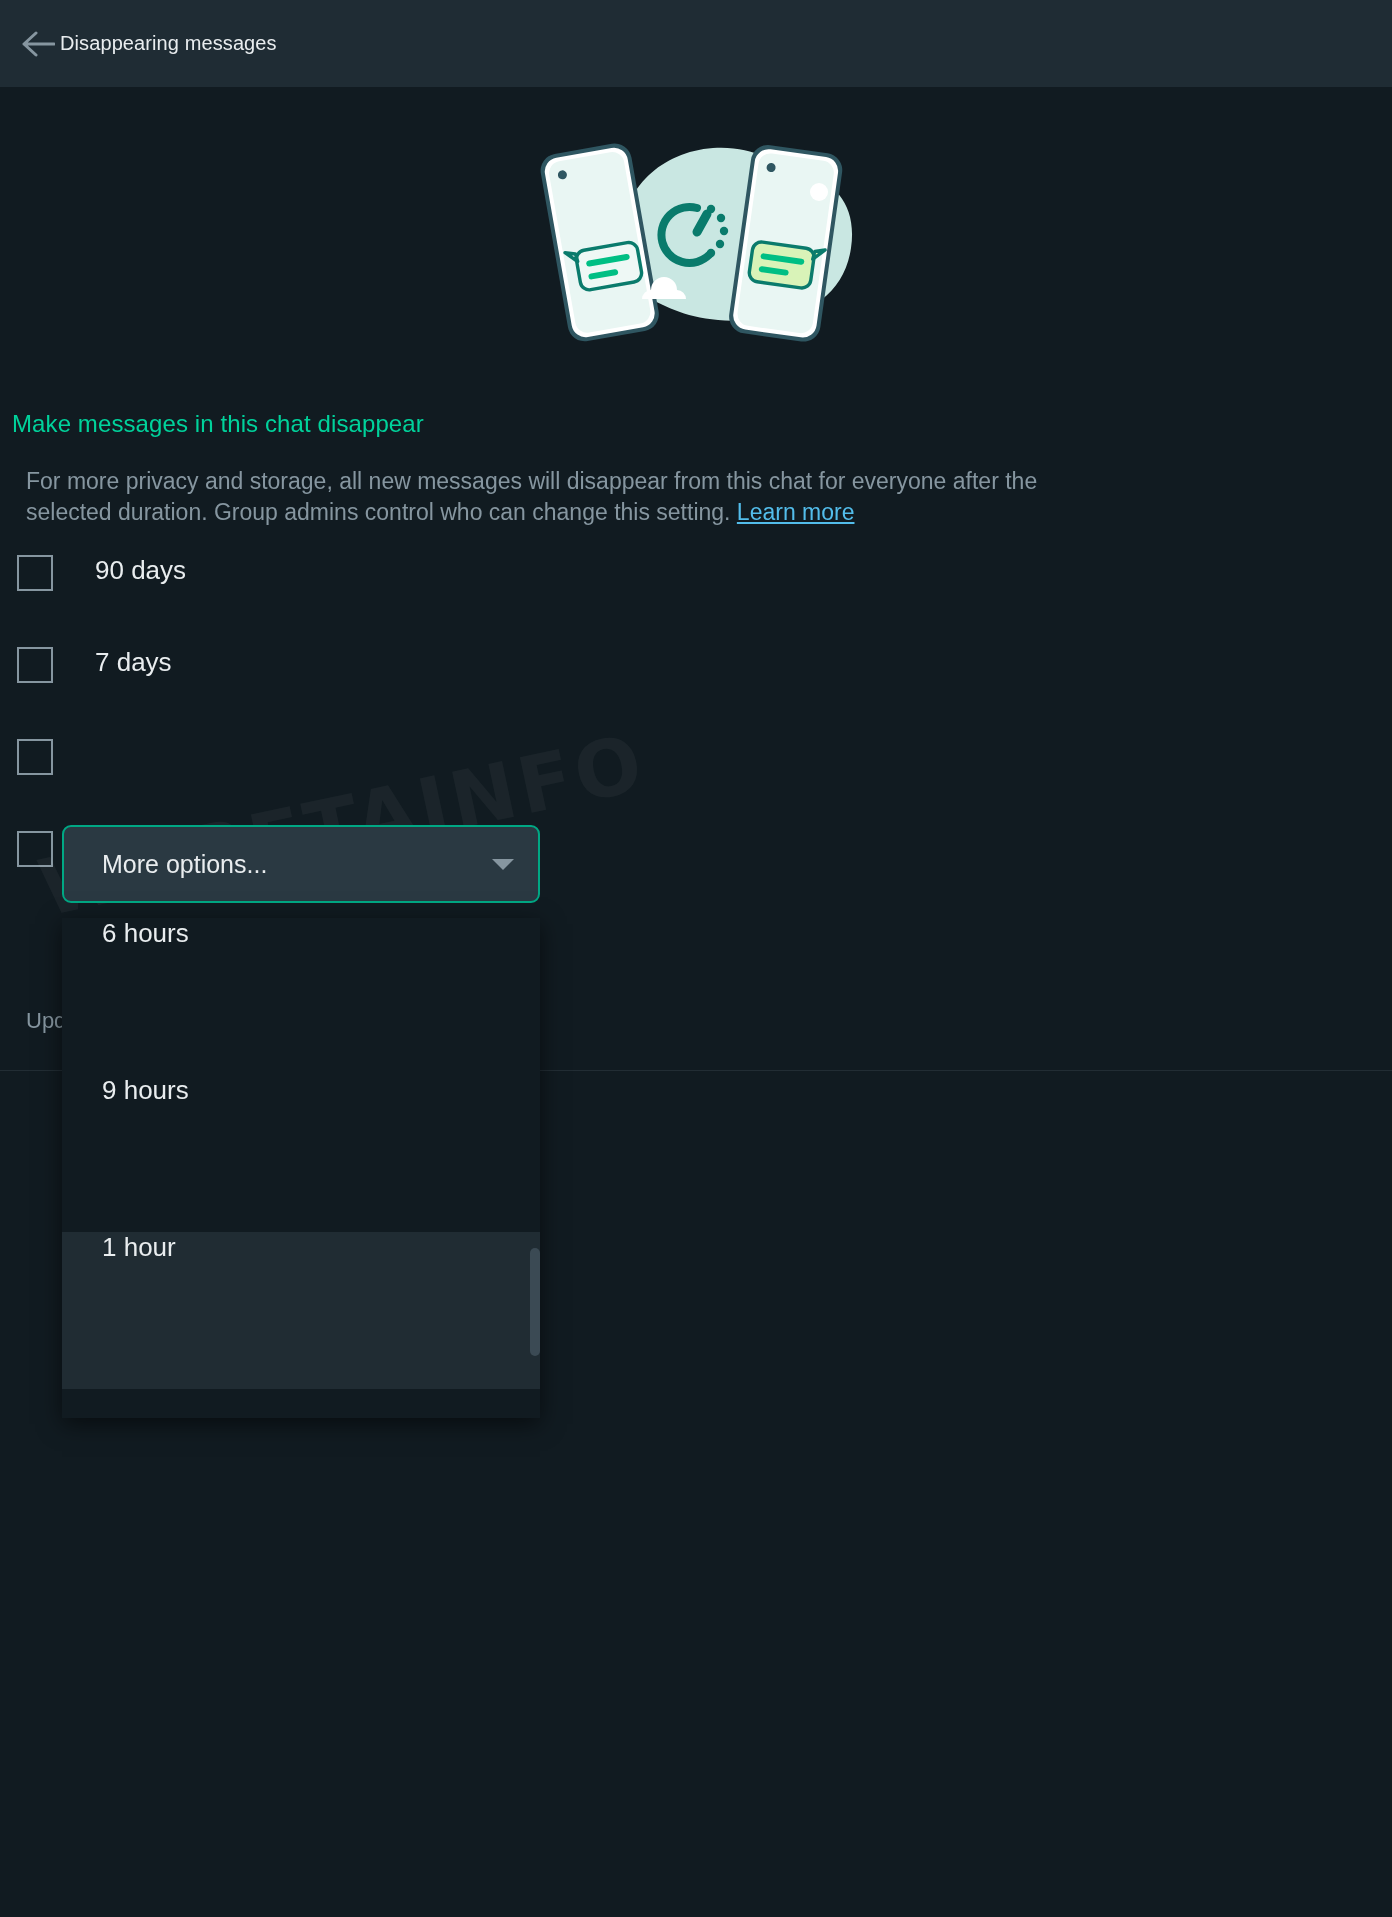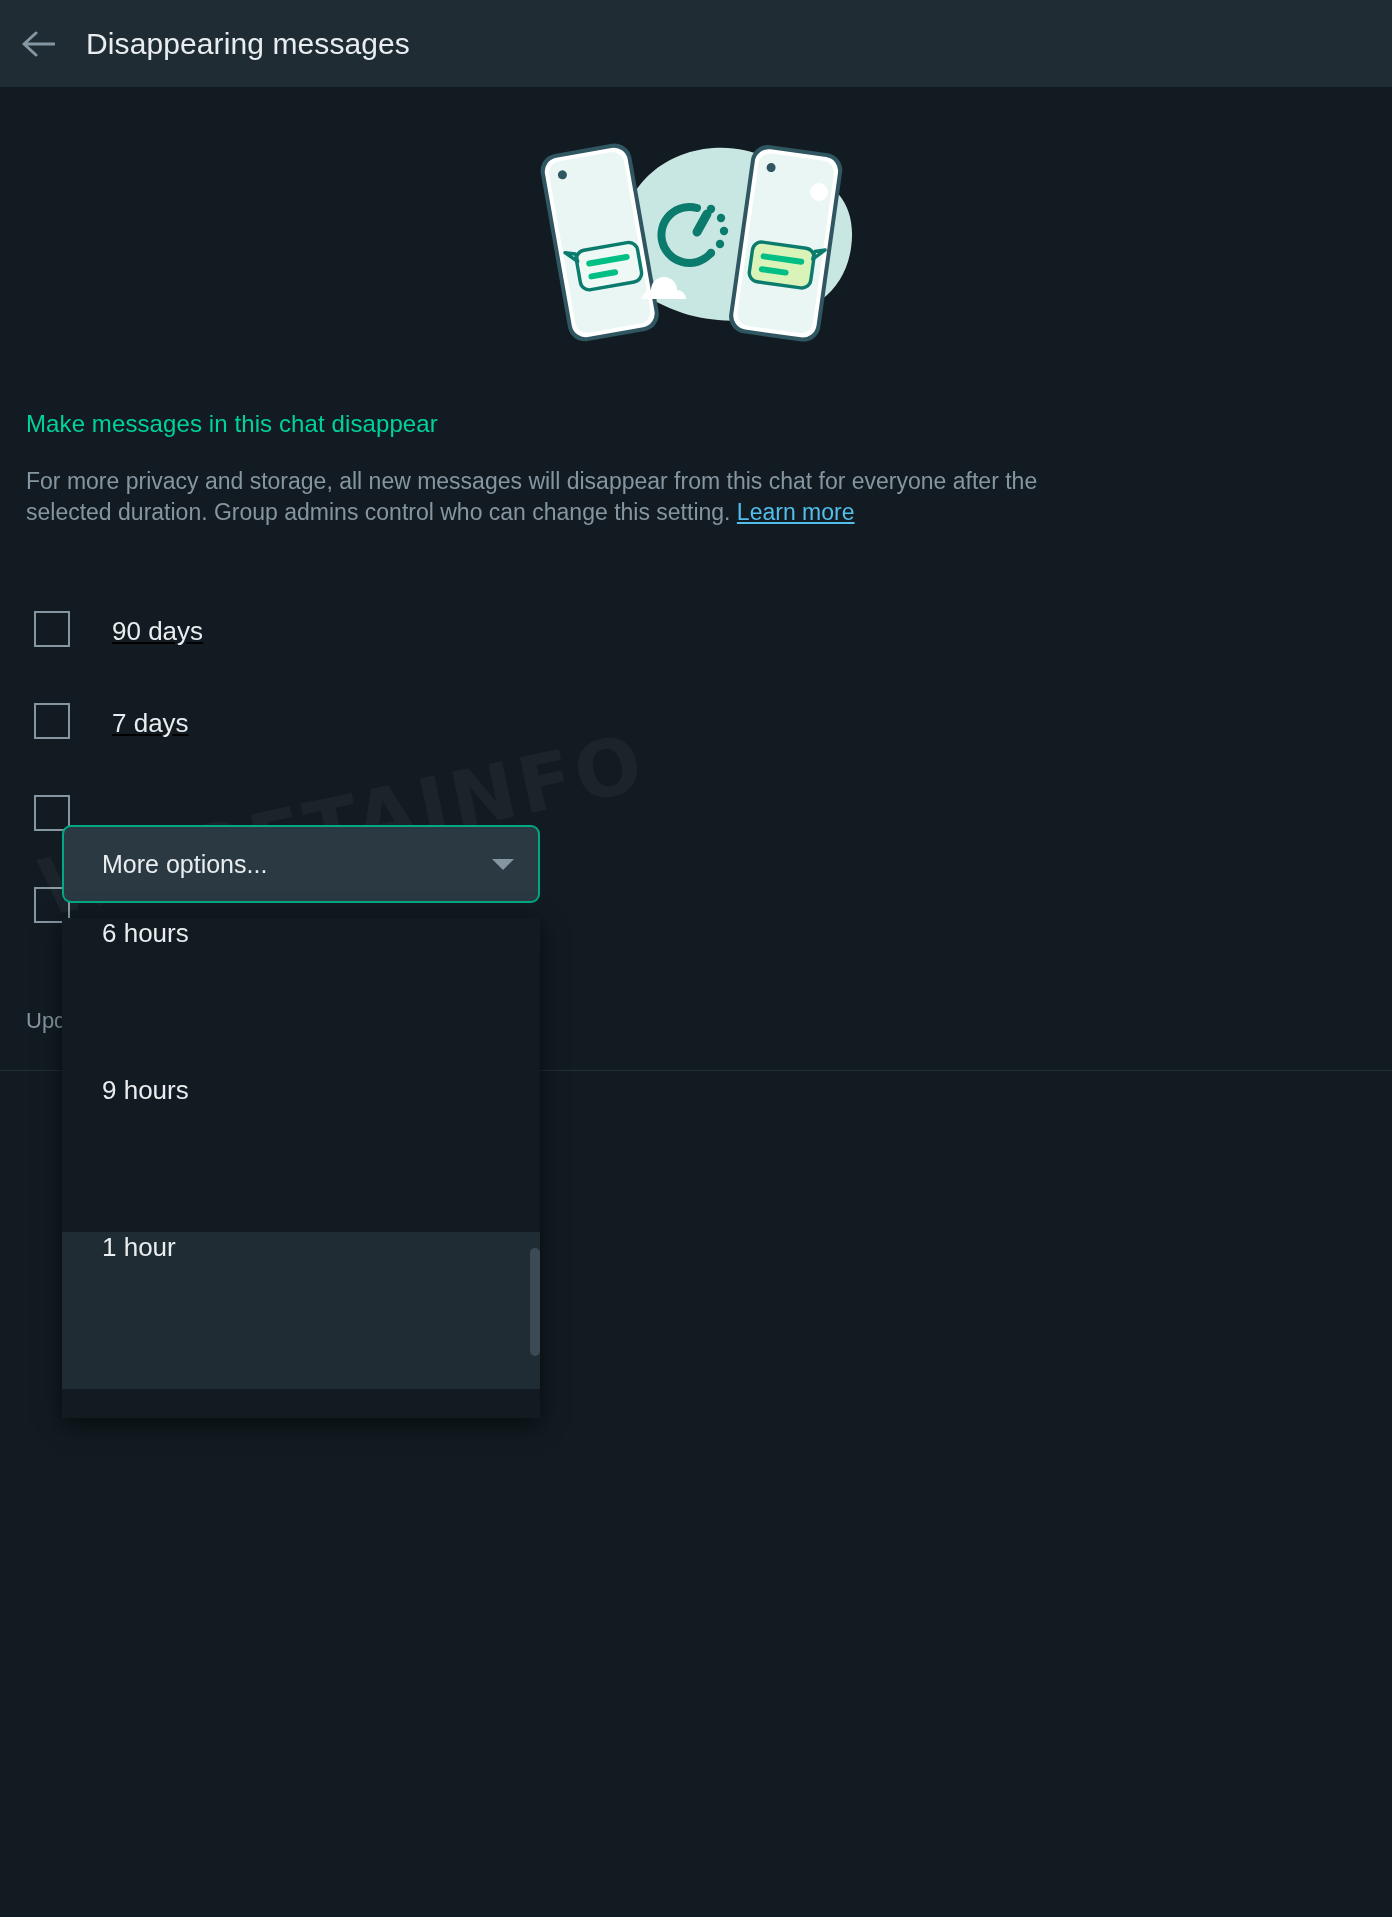--- a/index.html
+++ b/index.html
@@ -14,44 +14,44 @@
   
   .appbar{
     position:absolute;left:0;top:0;width:1392px;height:87px;
     background:#1f2c34;display:flex;align-items:center;
   }
   .back-btn{
     width:44px;height:44px;margin-left:16px;display:flex;
     align-items:center;justify-content:center;cursor:pointer;
   }
   .appbar-title{
-    margin-left:26px;color:#e9edef;font-size:30px;letter-spacing:.1px;
+    color:#e9edef;font-size:20px;letter-spacing:.1px;
   }
 
   
   .illustration{
     position:absolute;left:0;top:87px;width:1392px;height:300px;
     display:flex;align-items:center;justify-content:center;
   }
 
   
   .content{position:absolute;left:0;top:387px;width:1392px;}
   .headline{
-    color:#00d29b;font-size:24px;padding:23px 26px 0 26px;letter-spacing:.1px;
+    color:#00d29b;font-size:24px;padding:23px 26px 0 12px;letter-spacing:.1px;
   }
   .bodytext{
     color:#8696a0;font-size:23px;line-height:1.35;
     padding:28px 26px 0 26px;max-width:1070px;
   }
   .link{color:#53bdeb;}
 
   
   .options{position:absolute;left:0;top:555px;width:1392px;}
   .opt-row{
-    height:92px;display:flex;align-items:flex-end;padding-left:34px;text-decoration:underline;
+    height:92px;display:flex;align-items:flex-start;padding-left:17px;
   }
   .cbox{
     width:36px;height:36px;box-sizing:border-box;
     border:2px solid #8696a0;background:transparent;flex:0 0 auto;
   }
   .cbox.sel{border-color:#00a884;display:flex;align-items:center;justify-content:center;}
   .cbox.sel .dot{width:22px;height:22px;border-radius:50%;background:#00a884;}
   .opt-label{color:#e9edef;font-size:26px;margin-left:42px;}
 
   .update-note{

